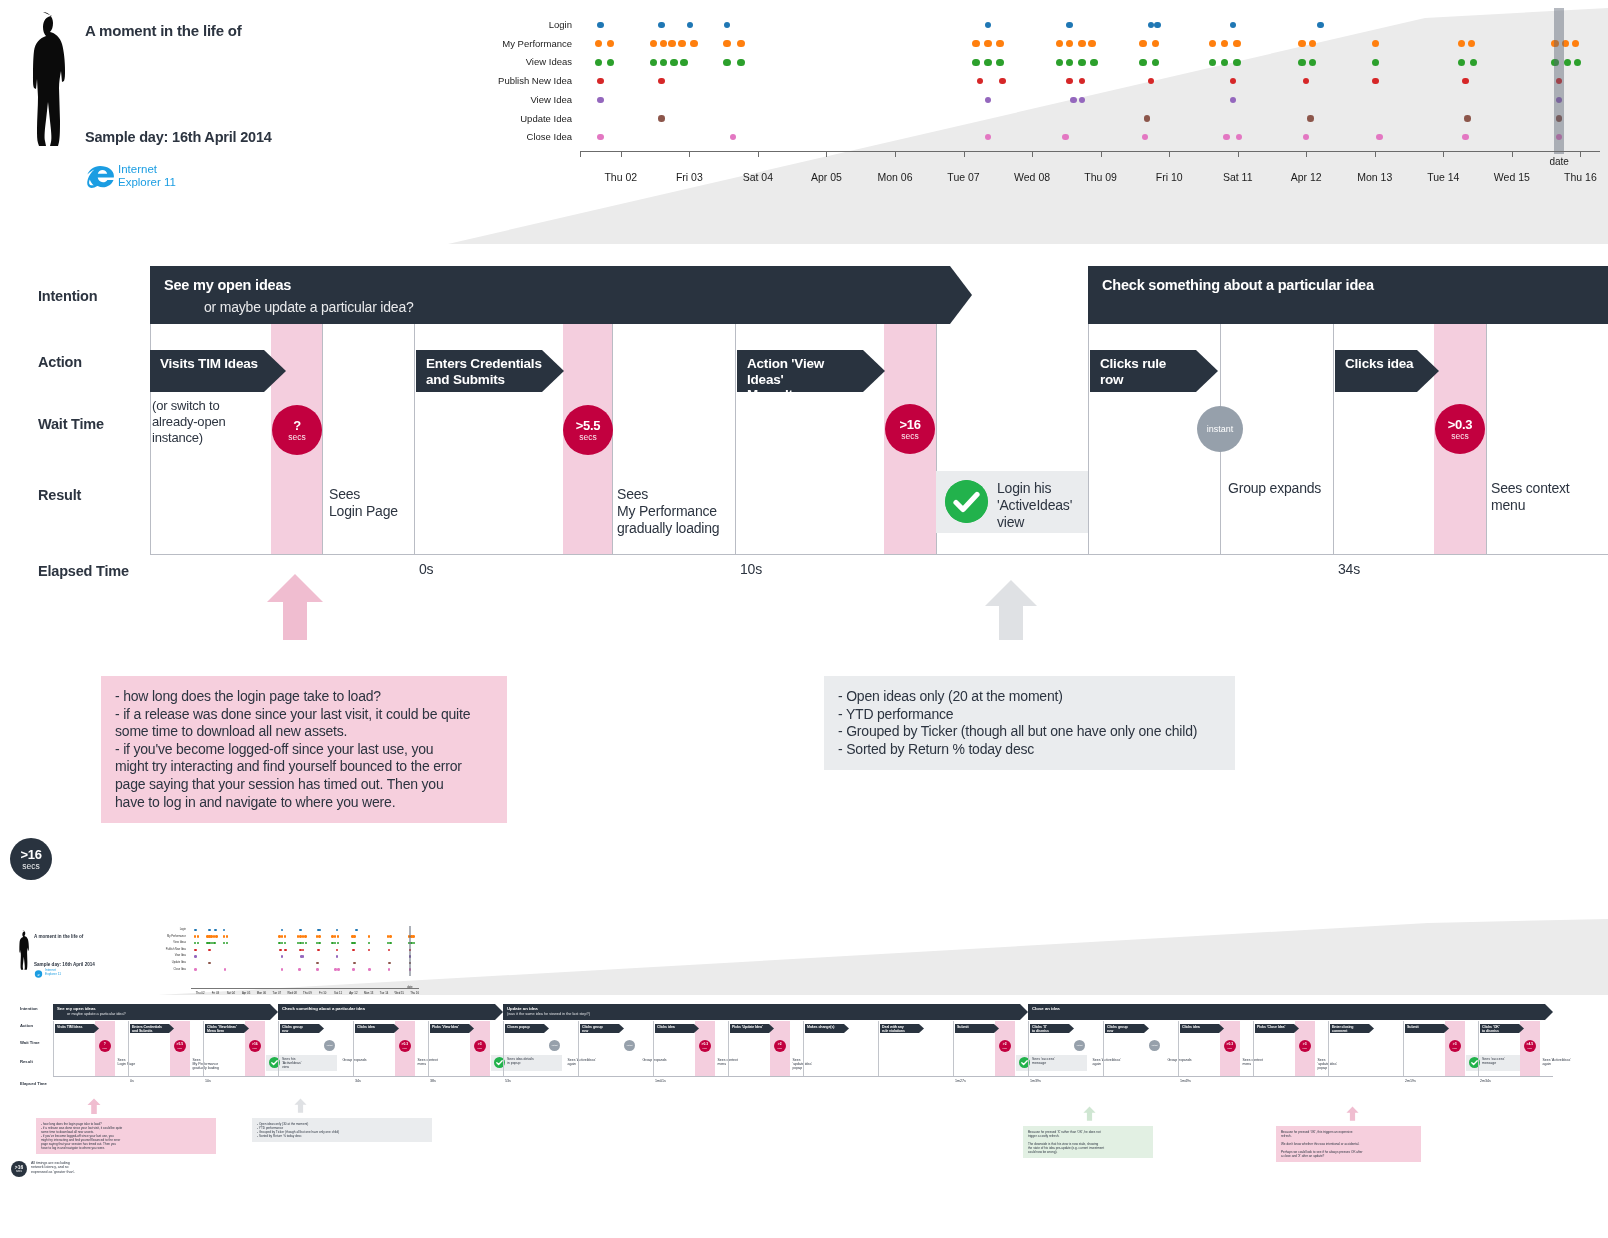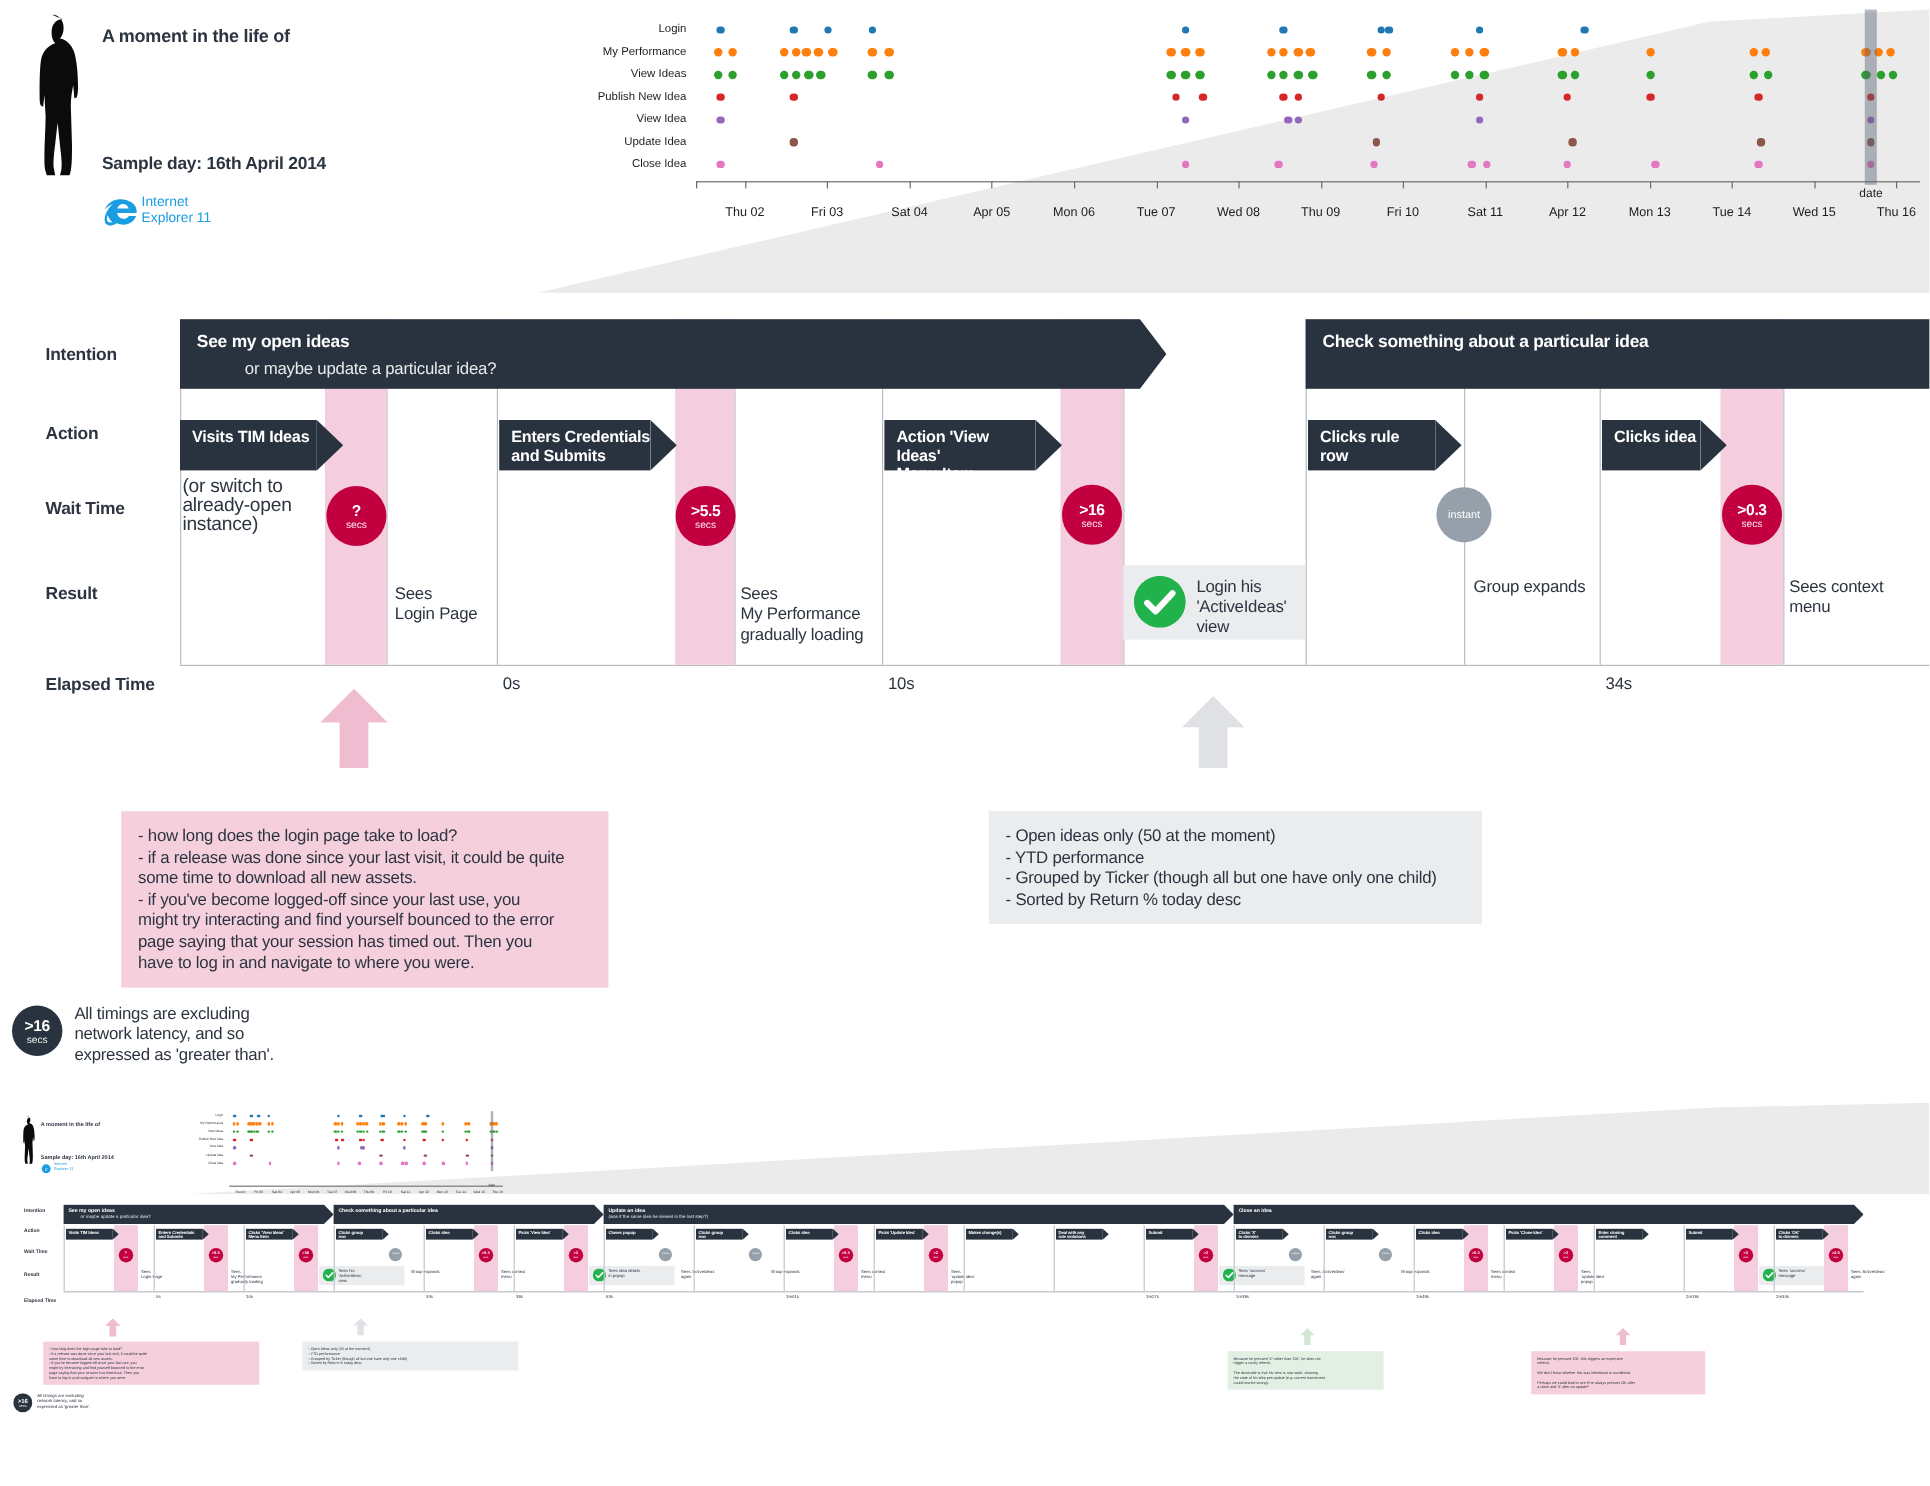--- a/index.html
+++ b/index.html
@@ -52,21 +52,21 @@
     position:absolute; top:8px; height:58px; background:#29333f; color:#fff;
   }
   .intention-arrow { position:absolute; top:8px; width:22px; height:58px; }
   .int-title { position:absolute; left:14px; top:11px; font-size:14.5px; font-weight:bold; letter-spacing:-0.2px; }
   .int-sub   { position:absolute; left:54px; top:33px; font-size:14px; letter-spacing:-0.2px; color:#e9eaec; }
 
   .action-chevron { position:absolute; background:#29333f; color:#fff; }
   .ac-text { position:absolute; left:10px; top:6px; font-size:13.5px; font-weight:bold; line-height:15.5px; letter-spacing:-0.2px; }
   .ac-tip { position:absolute; right:-22px; top:0; width:22px; height:100%; }
 
-  .note-sub { position:absolute; font-size:16px; line-height:16px; letter-spacing:-0.2px; }
+  .note-sub { position:absolute; font-size:13px; line-height:16px; letter-spacing:-0.2px; }
 
   .waitband { position:absolute; top:8px; background:#f4cede; }
 
   .wait-bubble {
     position:absolute; border-radius:50%; color:#fff; text-align:center;
     display:flex; flex-direction:column; align-items:center; justify-content:center;
   }
   .wb-red  { background:#c2003f; }
   .wb-grey { background:#96a0ab; }
   .wb-main { font-size:13px; font-weight:bold; line-height:13px; letter-spacing:-0.3px; }
@@ -423,33 +423,30 @@
 - if a release was done since your last visit, it could be quite
 some time to download all new assets.
 - if you've become logged-off since your last use, you
 might try interacting and find yourself bounced to the error
 page saying that your session has timed out. Then you
 have to log in and navigate to where you were.</div>
 
 <svg class="up-arrow" style="left:983px; top:578px; width:56px; height:62px;" viewBox="0 0 56 62">
   <polygon points="28,2 54,28 40,28 40,62 16,62 16,28 2,28" fill="#dfe1e4"></polygon>
 </svg>
-<div class="anno-box anno-grey" style="left: 824px; top: 676px; width: 411px; white-space: pre-line;">- Open ideas only (50 at the moment)
+<div class="anno-box anno-grey" style="left: 824px; top: 676px; width: 411px; white-space: pre-line;">- Open ideas only (20 at the moment)
 - YTD performance
 - Grouped by Ticker (though all but one have only one child)
 - Sorted by Return % today desc</div>
 
 <div id="legend">
   <div class="lg-bubble">
     <span class="wb-main">&gt;16</span>
     <span class="wb-sub">secs</span>
   </div>
-  <div class="lg-text" style="white-space: pre-line;">All timings are excluding
-network latency, and so
-expressed as 'greater than'.</div>
 </div>
 
 <div id="mini">
   <svg class="m-wedge" style="left:130px; top:5px; width:1470px; height:100px;" viewBox="0 0 1470 100">
     <polygon points="1470,2 1470,78 20,78 1290,6" fill="#ebebeb"></polygon>
   </svg>
 
   <svg class="m-person" style="left:8px; top:18px; width:18px; height:40px;" viewBox="0 0 60 135">
     <path fill="#0b0b0b" d="M30 4c-6 0-9 5-9 11 0 4 1 7 3 9-6 2-11 7-12 15-1 8-1 20-1 28 0 4 0 7 1 9l2 1 1-10 1 18c0 10-1 22-1 32 0 6 0 11 1 14l1 3h7l-1-5c-1-4 0-13 1-21l2-18 2 19c1 9 2 17 1 21l-1 4h8l1-4c1-5 1-13 1-21l-1-33c0-6 1-12 2-17l1 11 2-1c1-3 1-6 1-10 0-9-1-20-3-27-2-7-7-11-12-12 2-2 3-5 3-9 0-6-4-11-10-11z"></path>
   </svg>

